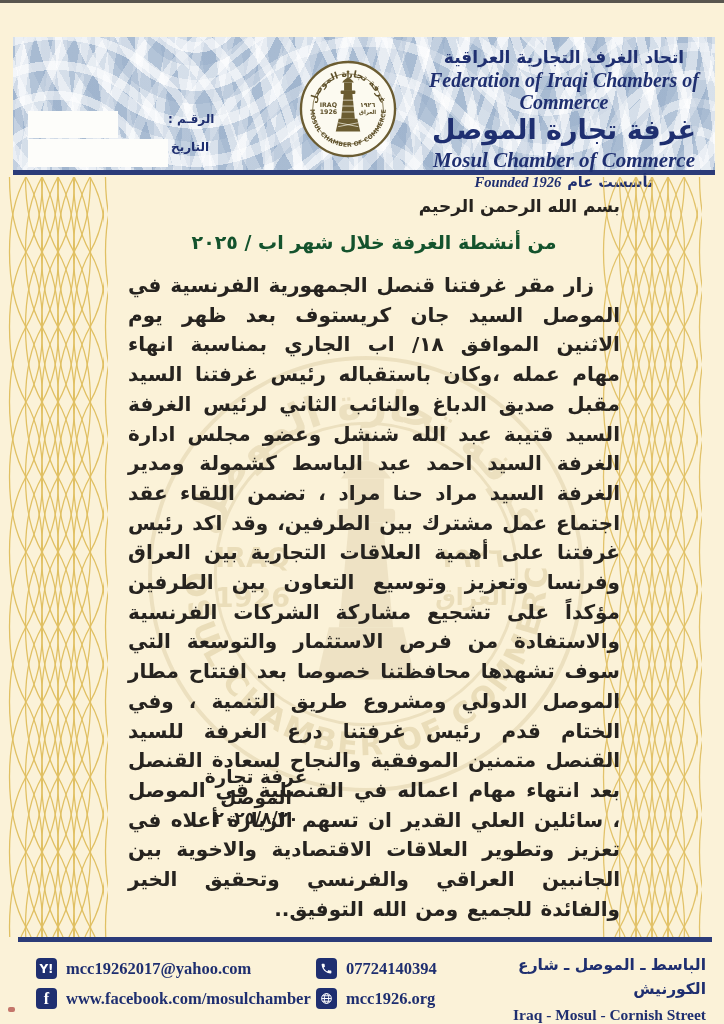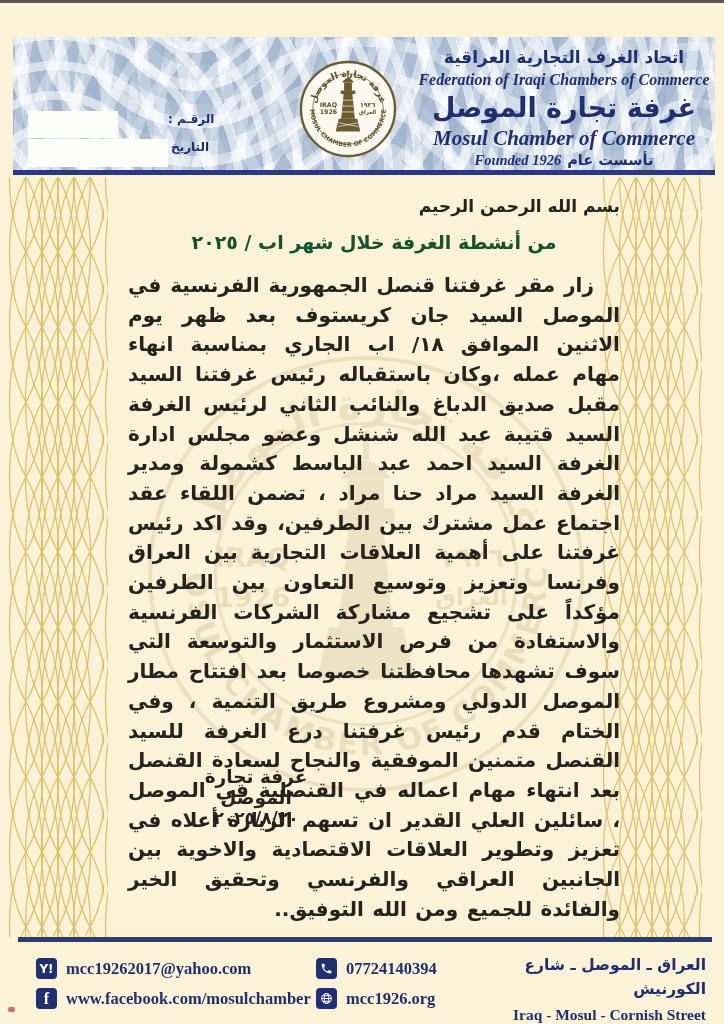--- a/index.html
+++ b/index.html
@@ -14,21 +14,21 @@
       repeating-radial-gradient(circle at 6% 115%, rgba(255,255,255,.55) 0 9px, rgba(255,255,255,0) 9px 30px),
       repeating-radial-gradient(circle at 26% -25%, rgba(255,255,255,.45) 0 11px, rgba(142,166,196,.30) 11px 24px, rgba(255,255,255,0) 24px 38px),
       repeating-radial-gradient(circle at 50% 135%, rgba(255,255,255,.50) 0 10px, rgba(255,255,255,0) 10px 34px),
       repeating-radial-gradient(circle at 76% -10%, rgba(255,255,255,.45) 0 12px, rgba(142,166,196,.28) 12px 26px, rgba(255,255,255,0) 26px 40px),
       repeating-radial-gradient(circle at 97% 95%, rgba(255,255,255,.5) 0 9px, rgba(255,255,255,0) 9px 28px),
       #b3c4d8;
     border-bottom:5px solid #2b3b79;}
   .head-text{position:absolute;top:45px;left:418px;right:14px;display:flex;flex-direction:column;
     align-items:center;text-align:center;color:#1f2f70;}
   .fed-ar{font-size:17px;font-weight:bold;line-height:24px;}
-  .fed-en{font-family:"Liberation Serif",serif;font-style:italic;font-weight:bold;font-size:16px;line-height:22px;text-align:center;}
+  .fed-en{font-family:"Liberation Serif",serif;font-style:italic;font-weight:bold;font-size:20px;line-height:22px;text-align:center;}
   .cham-ar{font-size:27px;font-weight:bold;line-height:34px;}
   .cham-en{font-family:"Liberation Serif",serif;font-style:italic;font-weight:bold;font-size:21px;line-height:26px;}
   .founded{direction:rtl;font-size:14.5px;font-weight:bold;line-height:19px;display:flex;gap:6px;}
   .founded .en{font-family:"Liberation Serif",serif;font-style:italic;}
   .reg-label{position:absolute;color:#1f2f70;font-weight:bold;font-size:12px;direction:rtl;}
   .whitebox{position:absolute;background:#fdfdfa;}
 
   
   .logo{position:absolute;top:60px;left:299px;width:98px;height:98px;}
 
@@ -239,18 +239,18 @@
           <line x1="3" y1="12" x2="21" y2="12"></line>
             <line x1="4.5" y1="7" x2="19.5" y2="7"></line>
           <line x1="4.5" y1="17" x2="19.5" y2="17"></line>
         </svg>
       </span>
       <span>mcc1926.org</span>
     </div>
   </div>
 
   <div class="addr">
-    <div class="addr-ar">العراق ـ الموصل ـ شارع الكورنيش</div>
+    <div class="addr-ar">الباسط ـ الموصل ـ شارع الكورنيش</div>
     <div class="addr-en">Iraq - Mosul - Cornish Street</div>
   </div>
 
   <div class="scan-dot"></div>
 </div>
 
 </body></html>

